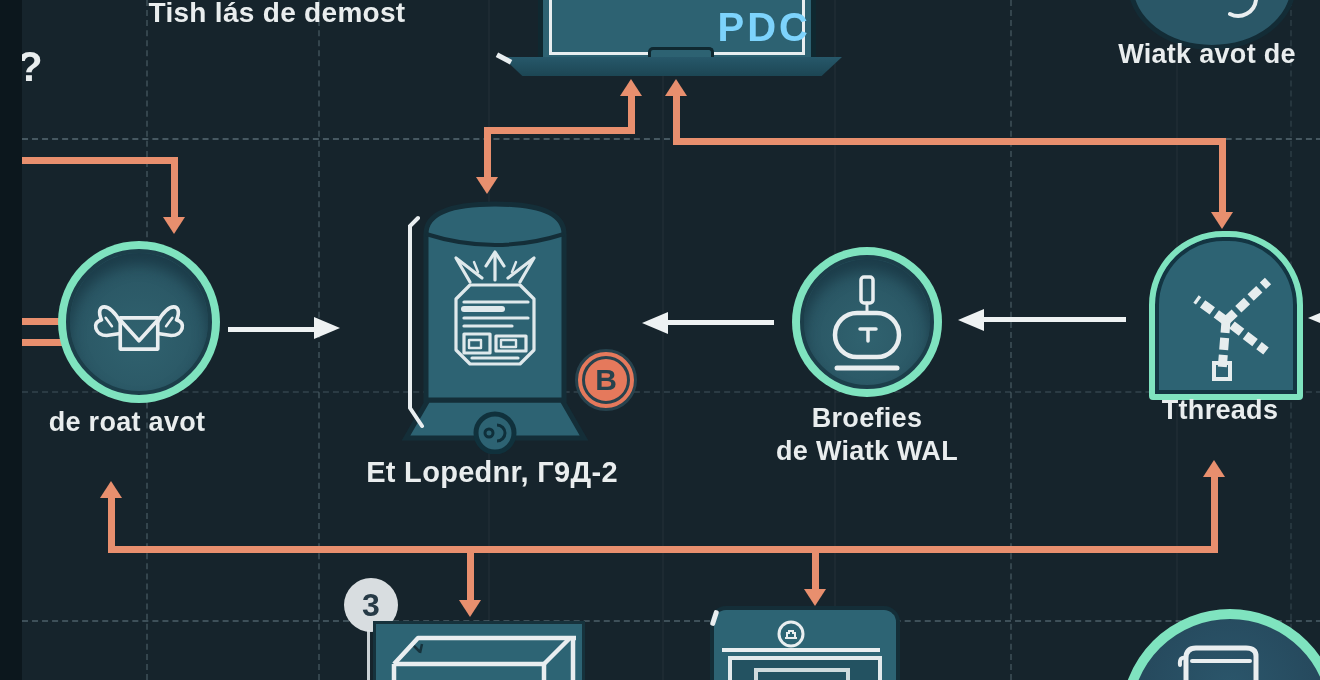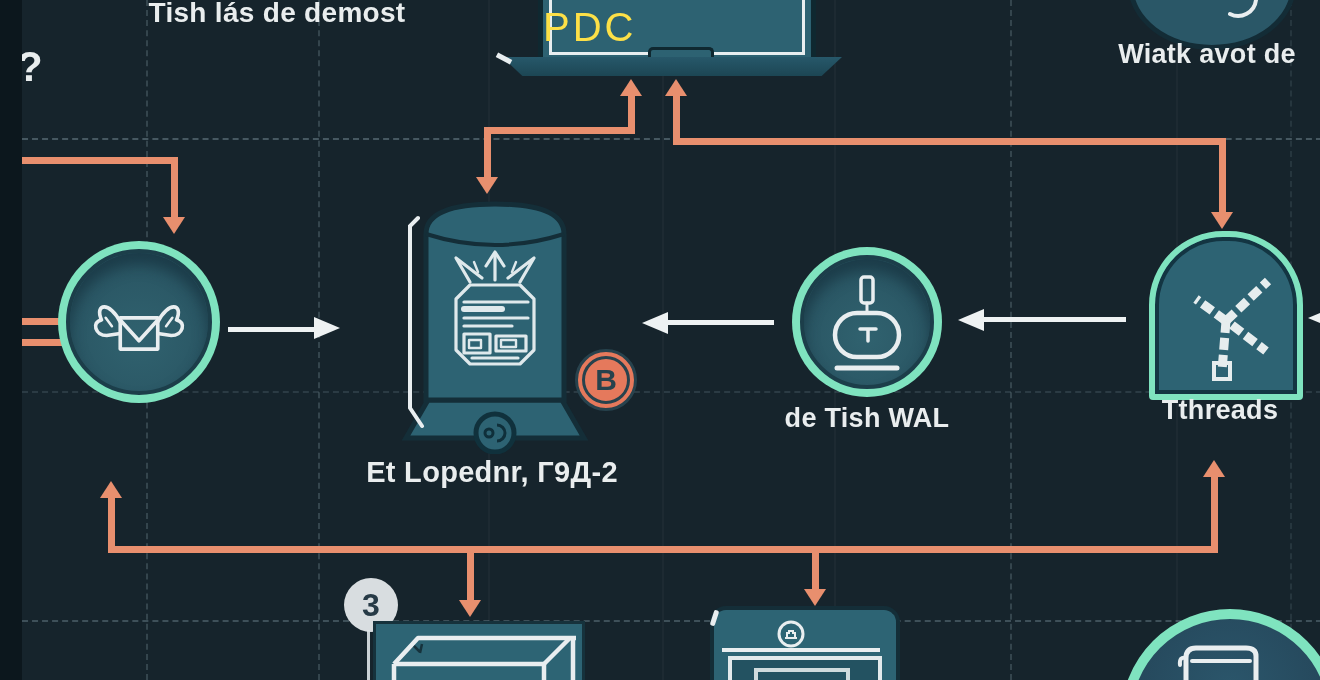--- a/index.html
+++ b/index.html
@@ -49,21 +49,21 @@
   <div class="gvs" style="left:640px;"></div>
   <div class="gvs" style="left:812px;"></div>
   <div class="gvs" style="left:1154px;"></div>
 
   <div class="lbl" style="left:85px;top:-4px;width:340px;font-size:28px;">Tish lás de demost</div>
   <div class="lbl" style="left:-12px;top:50px;width:40px;font-size:42px;">?</div>
 
   <div>
     <div class="abs" style="left:516px;top:-46px;width:268px;height:102px;background:#2d6272;border:5px solid #0f2830;">
       <div class="abs" style="inset:6px;border:3px solid #e8eef0;"></div>
-      <div class="abs" style="left:0;top:46px;width:100%;text-align:left;font-weight:normal;font-size:40px;letter-spacing:3px;color:#fde047;">PDC</div>
+      <div class="abs" style="left:0;top:46px;width:100%;text-align:right;font-weight:bold;font-size:40px;letter-spacing:3px;color:#7dd3fc;">PDC</div>
     </div>
     <div class="abs" style="left:626px;top:47px;width:60px;height:11px;background:#2d6272;border:3px solid #0f2830;border-bottom:none;border-radius:5px 5px 0 0;"></div>
     <div class="abs" style="left:480px;top:57px;width:340px;height:19px;background:linear-gradient(#27586a,#1c4654);clip-path:polygon(0 0,100% 0,94% 100%,6% 100%);filter:drop-shadow(0 1px 1px #0c2129);"></div>
     <div class="abs" style="left:474px;top:56px;width:16px;height:5px;background:#e8eef0;transform:rotate(28deg);"></div>
   </div>
 
   <div>
     <div class="tri tu" style="left:598px;top:79px;"></div>
     <div class="ol" style="left:606px;top:95px;width:7px;height:38px;"></div>
     <div class="ol" style="left:462px;top:127px;width:151px;height:7px;"></div>
@@ -124,20 +124,21 @@
           <rect x="30" y="38" width="36" height="30"></rect>
           <polyline points="30,40 48,60 66,40"></polyline>
           <path d="M30 42 C20 22, 5 24, 12 40 C2 42, 6 55, 17 55 L30 53"></path>
           <path d="M66 42 C76 22, 91 24, 84 40 C94 42, 90 55, 79 55 L66 53"></path>
           <path d="M16 38 L22 46 M80 38 L74 46" stroke-width="2.5"></path>
         </g>
       </svg>
     </div>
   </div>
   <div class="lbl" style="left:0px;top:406px;width:210px;">
+    <div>de roat avot</div>
   </div>
 
   <svg class="abs" style="left:378px;top:192px;" width="190" height="262" viewBox="0 0 190 262">
     <g>
       <path d="M28 208 L162 208 L184 246 L6 246 Z" fill="#2d6373" stroke="#142e38" stroke-width="5"></path>
       <path d="M26 42 Q26 12 95 12 Q164 12 164 42 L164 208 L26 208 Z" fill="#2d6373" stroke="#142e38" stroke-width="5"></path>
       <path d="M26 42 Q95 64 164 42" fill="none" stroke="#142e38" stroke-width="4"></path>
       <path d="M18 26 L10 34 L10 216 L22 234" fill="none" stroke="#e9eef0" stroke-width="4" stroke-linecap="round"></path>
       <circle cx="95" cy="241" r="19" fill="#2d6373" stroke="#10313c" stroke-width="5"></circle>
       <circle cx="89" cy="241" r="4" fill="none" stroke="#0f2f3a" stroke-width="3"></circle>
@@ -174,21 +175,22 @@
           <rect x="44" y="6" width="12" height="26" rx="3" stroke-width="3.5"></rect>
           <path d="M50 32 V42" stroke-width="3"></path>
           <rect x="18" y="42" width="64" height="44" rx="22" stroke-width="4.5"></rect>
           <path d="M43 58 H59 M51 58 V70" stroke-width="3.5"></path>
           <path d="M20 97 H80" stroke-width="5"></path>
         </g>
       </svg>
     </div>
   </div>
   <div class="lbl" style="left:722px;top:402px;width:246px;">
-    <div>de Tish WAL</div>
+    <div>Broefies</div>
+    <div>de Wiatk WAL</div>
   </div>
 
   <div class="abs" style="left:1127px;top:231px;width:142px;height:157px;border-radius:74px 74px 4px 4px;background:#2d6373;border:6px solid var(--mint);box-shadow:inset 0 0 0 4px rgba(15,45,58,.85);display:flex;align-items:flex-start;justify-content:center;">
     <svg width="112" height="122" viewBox="0 0 112 122" style="margin-top:24px;">
       <g fill="none" stroke="#e6edee" stroke-width="9" stroke-dasharray="12 5">
         <path d="M56 60 L26 38"></path>
         <path d="M56 60 L98 20"></path>
         <path d="M56 60 L52 110"></path>
         <path d="M62 64 L96 90"></path>
       </g>

